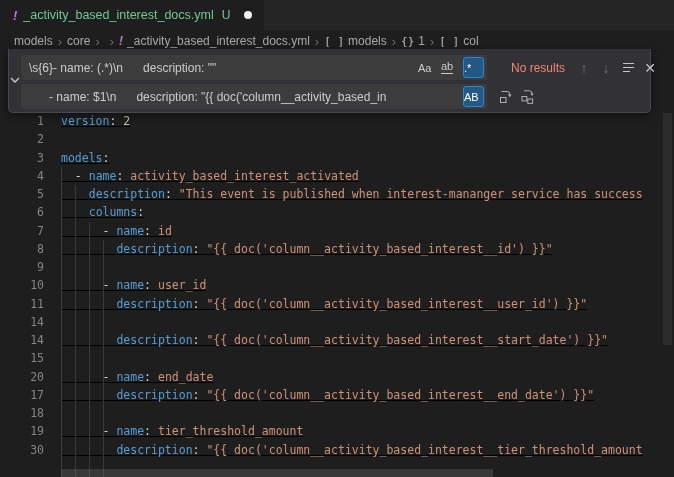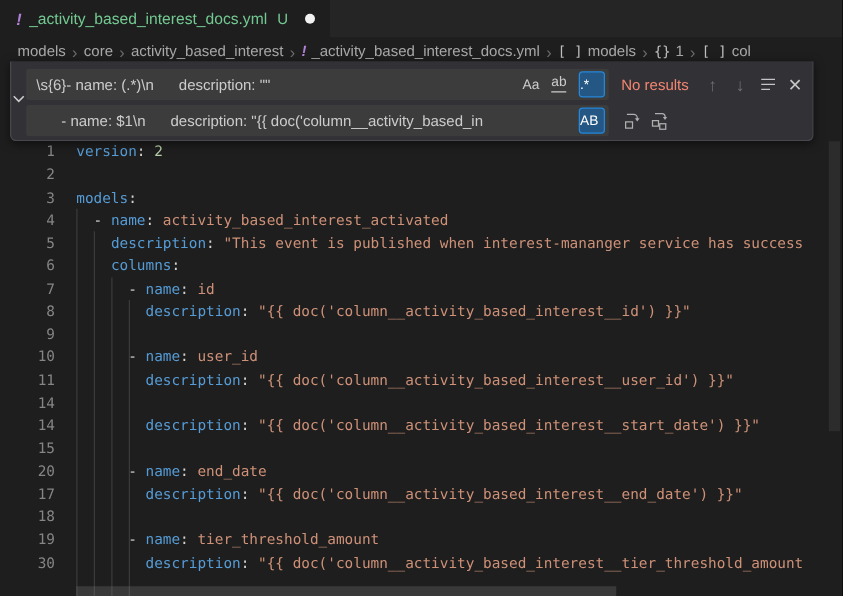--- a/index.html
+++ b/index.html
@@ -47,37 +47,37 @@
     color:#cccccc; font-family:"Liberation Sans", sans-serif; font-size:12px;
     padding:0 78px 0 8px; width:100%;
   }
   .fw-opts { position:absolute; right:3px; top:2px; display:flex; gap:2px; }
   .fw-opt {
     width:21px; height:21px; display:flex; align-items:center; justify-content:flex-start;
     border-radius:3px; color:#cccccc; font-size:11px; cursor:pointer; border:1px solid transparent;
   }
   .fw-opt.active { background:rgba(32,92,143,0.85); border-color:#2488db; color:#ffffff; }
   .fw-opt .uline { border-bottom:1px solid currentColor; line-height:1; padding-bottom:1px; }
-  .fw-status { color:#f48771; font-size:12px; margin-left:10px; white-space:nowrap; min-width:62px; }
+  .fw-status { color:#f48771; font-size:12px; margin-left:24px; white-space:nowrap; min-width:62px; }
   .fw-btn {
     width:22px; height:22px; display:flex; align-items:center; justify-content:center;
     color:#c5c5c5; font-size:14px; border-radius:4px; cursor:pointer; flex:none;
   }
   .fw-btn.disabled { opacity:0.4; cursor:default; }
   .sel-icon { display:flex; flex-direction:column; gap:2.5px; }
   .sel-icon i { display:block; height:1.5px; background:#c5c5c5; }
   .sel-icon i:nth-child(1){ width:11px; } .sel-icon i:nth-child(2){ width:11px; } .sel-icon i:nth-child(3){ width:7px; }
 
   
   .editor { position:absolute; left:0; top:52px; width:674px; height:425px; background:#1e1e1e; }
   .code-area { position:absolute; left:0; top:60px; width:674px; }
   .code-row { display:flex; height:18.25px; line-height:18.25px; white-space:pre;
     font-family:"DejaVu Sans Mono", monospace; font-size:11.5px; }
   .gutter { width:61px; flex:none; text-align:right; padding-right:17px; color:#858585; font-size:11.5px; }
-  .line-content { flex:1; overflow:hidden; }
+  .line-content { flex:1; overflow:hidden;text-decoration:underline; }
   .tk-key { color:#569cd6; } .tk-punc { color:#d4d4d4; } .tk-str { color:#ce9178; } .tk-num { color:#b5cea8; }
 
   .indent-guide { position:absolute; width:1px; background:#3a3a3a; }
 
   .hscrollbar { position:absolute; left:61px; bottom:0; width:432px; height:8px; background:rgba(121,121,121,0.30); }
   .vscrollbar { position:absolute; right:2px; top:61px; width:9px; height:232px; background:rgba(121,121,121,0.16); }
 </style>
 </head>
 <body>
 
@@ -94,23 +94,20 @@
 
   <div class="breadcrumbs" id="breadcrumbs">
       <span class="crumb">
         <span>models</span>
       </span>
       <span class="crumb-sep">›</span>
       <span class="crumb">
         <span>core</span>
       </span>
       <span class="crumb-sep">›</span>
-      <span class="crumb">
-        <span>activity_based_interest</span>
-      </span>
       <span class="crumb-sep">›</span>
       <span class="crumb">
         <span class="crumb-icon yaml-file-icon">!</span>
         <span>_activity_based_interest_docs.yml</span>
       </span>
       <span class="crumb-sep">›</span>
       <span class="crumb">
         <span class="crumb-icon symbol-array-icon">[ ]</span>
         <span>models</span>
       </span>

